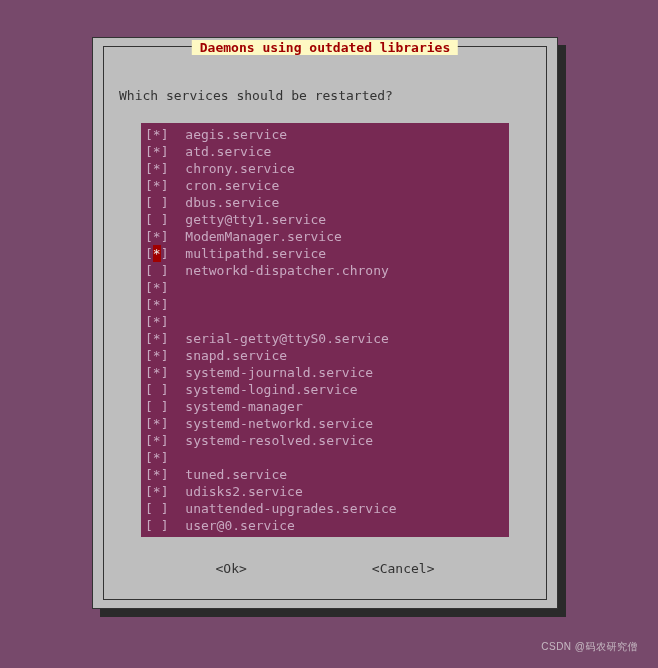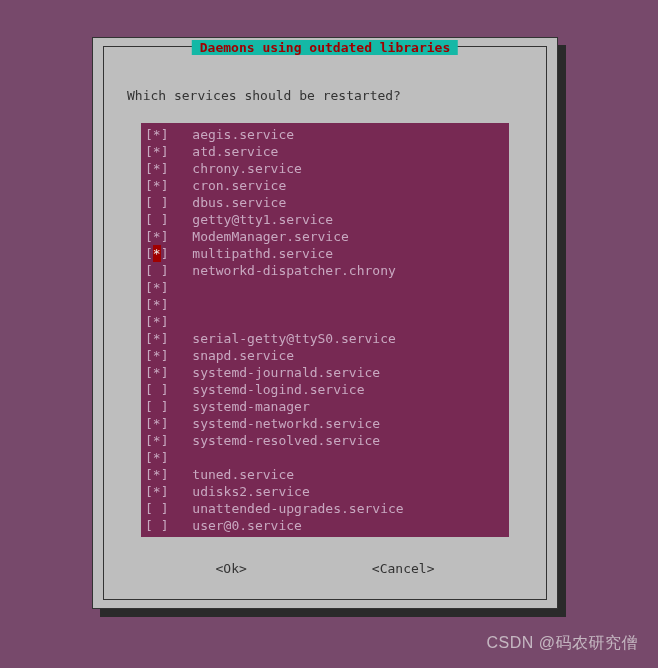--- a/index.html
+++ b/index.html
@@ -39,39 +39,39 @@
       top: 8px;
       right: 10px;
       bottom: 8px;
       border: 1px solid #333;
     }
     .dialog-title {
       position: absolute;
       top: 2px;
       left: 50%;
       transform: translateX(-50%);
-      background: #14b8a6;
+      background: #fef9c3;
       padding: 0 8px;
       color: #a00000;
       font-weight: bold;
       white-space: nowrap;
       z-index: 2;
     }
     .dialog-content {
       position: absolute;
       left: 20px;
       top: 30px;
       right: 20px;
       bottom: 20px;
     }
     .question {
       color: #333;
       margin-top: 20px;
       margin-bottom: 20px;
-      margin-left: 14px;
+      margin-left: 6px;
     }
     .service-list {
       background: #772953;
       padding: 3px 4px;
       margin-left: 28px;
       margin-right: 28px;
       line-height: 17px;
     }
     .service-item {
       display: flex;
@@ -82,39 +82,39 @@
     }
     .checkbox-mark {
       color: #c8a8c0;
     }
     .checkbox-highlight {
       background: #a00000;
       color: #eeeeee;
     }
     .service-name {
       color: #c8a8c0;
-      margin-left: 16px;
+      margin-left: 9px;
     }
     .buttons {
       display: flex;
       justify-content: space-around;
       margin-top: 24px;
       padding: 0 40px;
       color: #333;
     }
     .btn {
       cursor: pointer;
     }
     .watermark {
       position: absolute;
       right: 20px;
       bottom: 14px;
       color: rgba(230,230,230,0.7);
       font-family: sans-serif;
-      font-size: 16px;
+      font-size: 10px;
       letter-spacing: 0.5px;
     }
   </style>
 </head>
 <body>
 
 <div class="dialog-shadow"></div>
 
 <div class="dialog">
   <div class="dialog-title">Daemons using outdated libraries</div>

